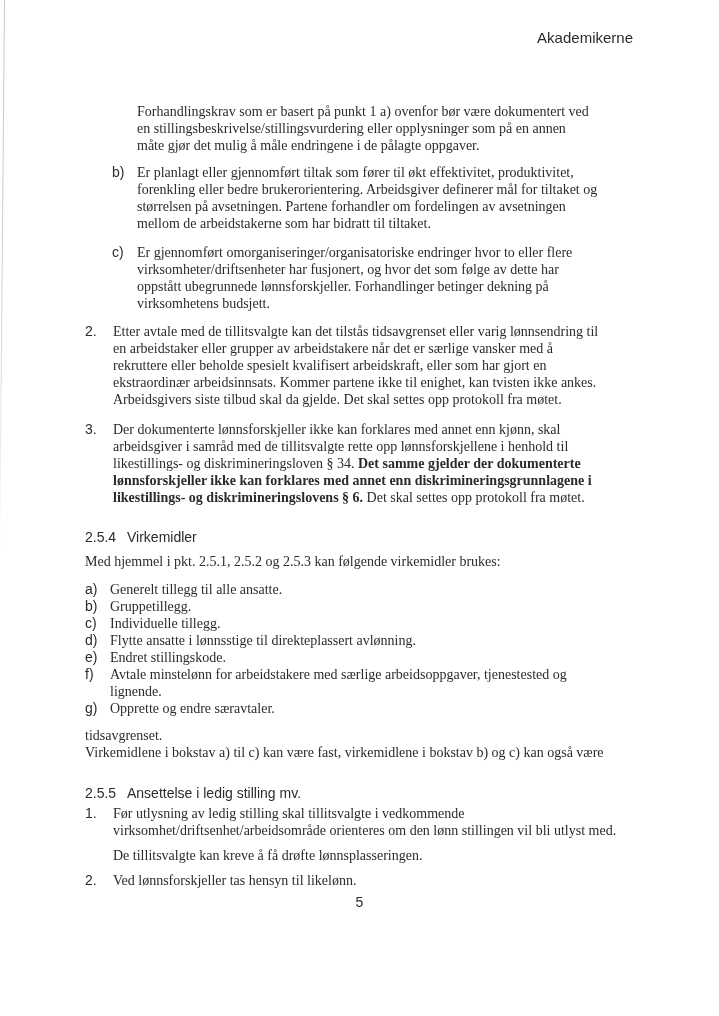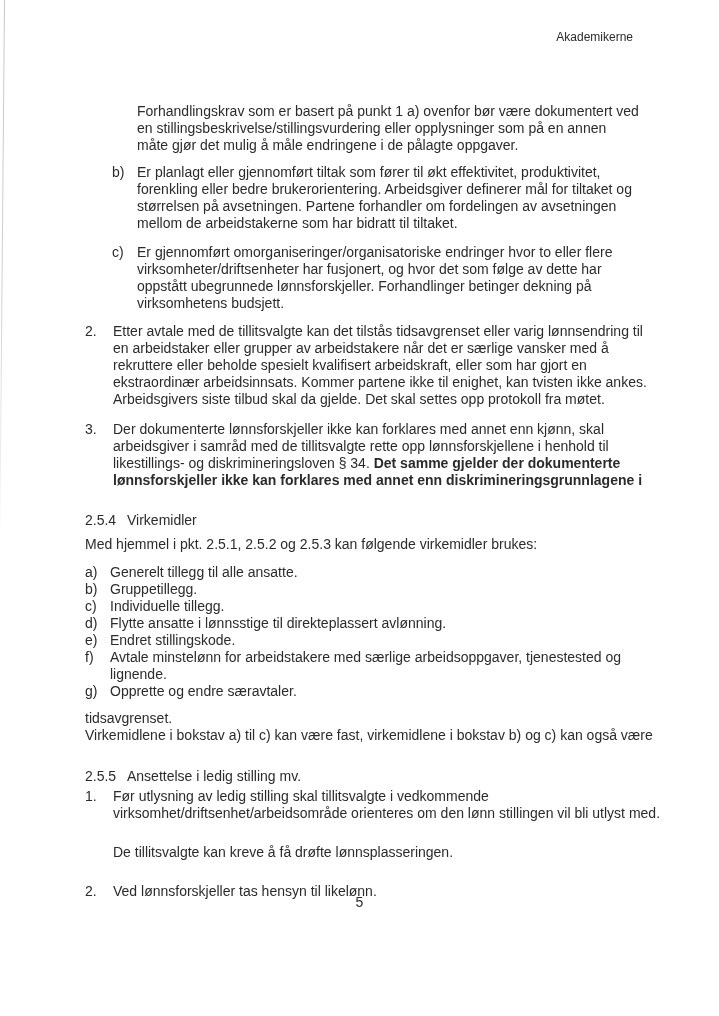--- a/index.html
+++ b/index.html
@@ -14,40 +14,40 @@
     -webkit-font-smoothing:antialiased;
   }
   .scan-line{
     position:absolute;left:4px;top:0;width:1px;height:560px;
     background:linear-gradient(to bottom,#c4c8c4 0%,#cfd3cf 55%,rgba(210,214,210,0) 100%);
     transform:rotate(0.5deg);transform-origin:top left;
   }
   .brand{
     margin:29px 86px 0 0;
     text-align:right;
-    font-size:12px;
+    font-size:15px;
   }
   .content{margin-left:85px;width:548px;}
-  .ln{white-space:nowrap;}
+  .ln{white-space:nowrap;font-family:Liberation Serif, serif;}
   .indent1{margin-left:52px;}
   .para-intro{margin-top:57px;}
   .li{display:flex;align-items:flex-start;}
   .li .lbl{flex:0 0 28px;}
   .letter-list .li{margin-left:27px;}
   .letter-list .li .lbl{flex:0 0 25px;}
   .alpha-list .li .lbl{flex:0 0 25px;}
   .mt10{margin-top:10px;}
   .mt11{margin-top:11px;}
   .mt12{margin-top:12px;}
   .mt13{margin-top:13px;}
   .mt23{margin-top:23px;}
   .mt7{margin-top:7px;}
   .mt24{margin-top:24px;}
   .mt3{margin-top:3px;}
-  .mt8{margin-top:22px;}
+  .mt8{margin-top:8px;}
   .heading{display:flex;font-weight:400;}
   .heading .hnum{flex:0 0 42px;}
   b,.bold{font-weight:700;}
   .sub-para{margin-left:28px;}
   .pagenum{
     position:absolute;left:0;top:894px;width:719px;
     text-align:center;
   }
 </style>
 </head>
@@ -99,20 +99,21 @@
       </div>
     </div>
 
     <div class="li mt13">
       <span class="lbl">3.</span>
       <div class="body">
         <div class="ln">Der dokumenterte lønnsforskjeller ikke kan forklares med annet enn kjønn, skal</div>
         <div class="ln">arbeidsgiver i samråd med de tillitsvalgte rette opp lønnsforskjellene i henhold til</div>
         <div class="ln"><span>likestillings- og diskrimineringsloven § 34. </span><span class="bold">Det samme gjelder der dokumenterte</span></div>
         <div class="ln bold">lønnsforskjeller ikke kan forklares med annet enn diskrimineringsgrunnlagene i</div>
+        <div class="ln"><span class="bold">likestillings- og diskrimineringslovens § 6.</span><span> Det skal settes opp protokoll fra møtet.</span></div>
       </div>
     </div>
 
     <div class="heading mt23">
       <span class="hnum">2.5.4</span>
       <span>Virkemidler</span>
     </div>
 
     <div class="ln mt7">Med hjemmel i pkt. 2.5.1, 2.5.2 og 2.5.3 kan følgende virkemidler brukes:</div>
 

